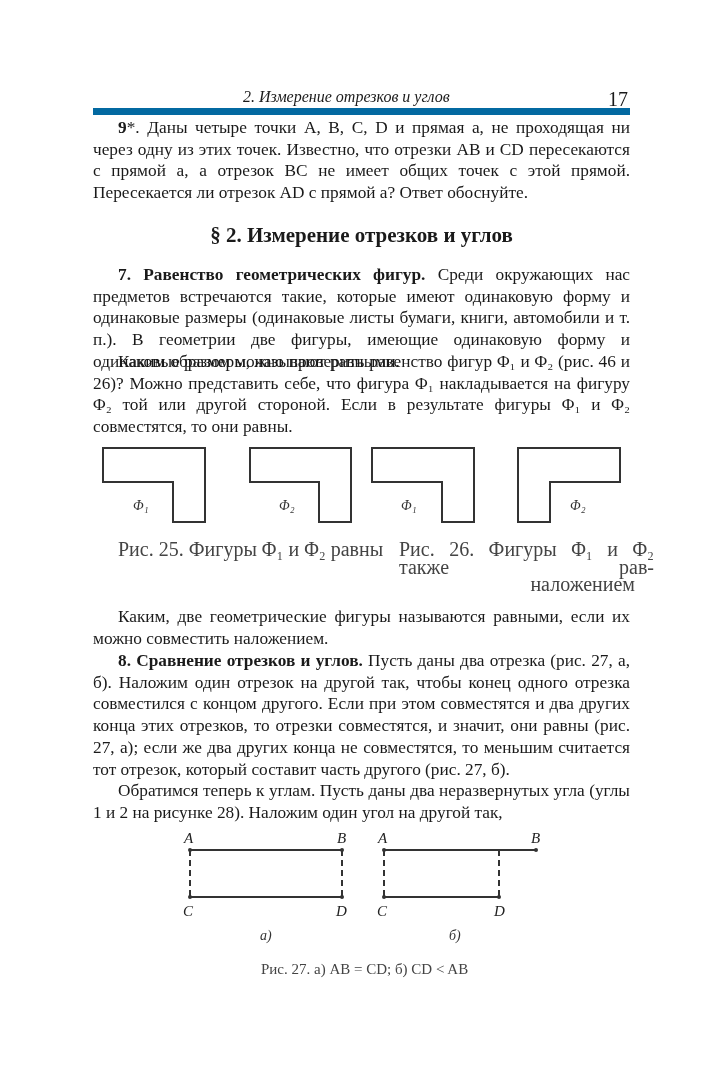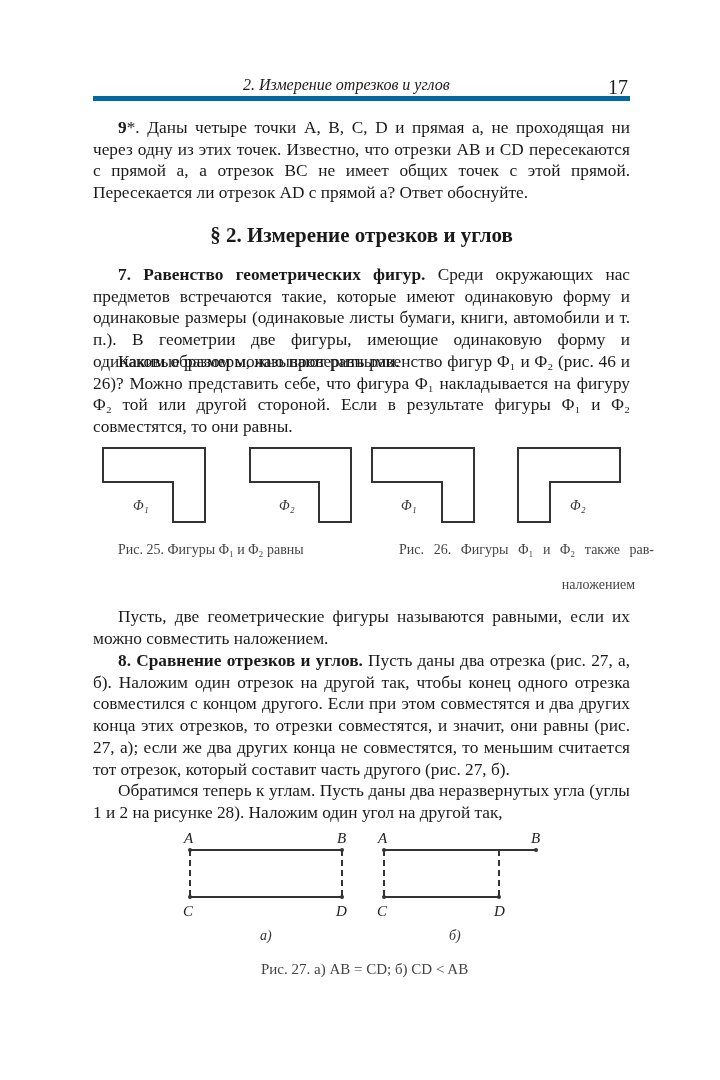--- a/index.html
+++ b/index.html
@@ -1,30 +1,30 @@
 <!DOCTYPE html>
 <html><head>
 <meta charset="utf-8">
 <style>
   html, body { margin: 0; padding: 0; background: #ffffff; }
   body { width: 720px; height: 1080px; position: relative; overflow: hidden;
          font-family: "DejaVu Serif", "Liberation Serif", serif; color: #1a1a1a; }
   .page { position: absolute; left: 93px; top: 0; width: 537px; }
-  .runhead { position: absolute; top: 76px; left: 0; width: 537px; height: 20px;
-             border-bottom: 5px solid #0369a1; font-size: 14.5px; }
+  .runhead { position: absolute; top: 88px; left: 0; width: 537px; height: 20px;
+             border-bottom: 7px solid #0369a1; font-size: 14.5px; }
   .runhead .title { position: absolute; left: 150px; top: 0; font-style: italic; font-family: "Liberation Serif", serif; font-size: 16px; }
   .runhead .num { position: absolute; right: 2px; top: 0; font-family: "Liberation Serif", serif; font-size: 20px; }
   .para { position: absolute; left: 0; width: 537px; font-family: "Liberation Serif", serif;
           font-size: 17.3px; line-height: 21.7px; text-align: justify; }
   .para .ind { display: inline-block; width: 25px; }
   .bold { font-weight: bold; }
   .it { }
   .heading { position: absolute; top: 223px; left: 0; width: 537px; text-align: center;
              font-family: "Liberation Serif", serif; font-weight: bold; font-size: 21px; }
-  .caption { position: absolute; font-family: "Liberation Serif", serif; font-size: 14px; color: #444;
+  .caption { position: absolute; font-family: "Liberation Serif", serif; font-size: 20px; color: #444;
              line-height: 17.5px; }
   svg { position: absolute; left: 0; top: 0; }
   .fig-label { font-family: "Liberation Serif", serif; font-style: italic; font-size: 14px; fill: #333; }
   .pt-label { font-family: "Liberation Serif", serif; font-style: italic; font-size: 15px; fill: #222; }
 </style>
 </head>
 <body>
 
 <div class="page">
   <div class="runhead">
@@ -45,21 +45,21 @@
     <span class="ind"></span><span>Каким образом можно проверить равенство фигур Φ₁ и Φ₂ (рис. 46 и 26)? Можно представить себе, что фигура Φ₁ накладывается на фигуру Φ₂ той или другой стороной. Если в результате фигуры Φ₁ и Φ₂ совместятся, то они равны.</span>
   </div>
 
   <div class="caption" style="left:25px; top:541px;">Рис. 25. Фигуры Φ₁ и Φ₂ равны</div>
   <div class="caption" style="left:278px; top:541px; width:255px; text-align:justify; text-align-last:justify;margin-left:28px;">
     <div>Рис. 26. Фигуры Φ₁ и Φ₂ также рав-</div>
   </div>
   <div class="caption" style="left:287px; top:576px; width:255px; text-align:right;">наложением</div>
 
   <div class="para" style="top:606px;">
-    <span class="ind"></span><span>Пусть, </span><span class="it">две геометрические фигуры называются равными, если их можно совместить наложением.</span>
+    <span class="ind"></span><span>Каким, </span><span class="it">две геометрические фигуры называются равными, если их можно совместить наложением.</span>
   </div>
 
   <div class="para" style="top:650px;">
     <span class="ind"></span><span class="bold">8. Сравнение отрезков и углов.</span><span> Пусть даны два отрезка (рис. 27, а, б). Наложим один отрезок на другой так, чтобы конец одного отрезка совместился с концом другого. Если при этом совместятся и два других конца этих отрезков, то отрезки совместятся, и значит, они равны (рис. 27, а); если же два других конца не совместятся, то меньшим считается тот отрезок, который составит часть другого (рис. 27, б).</span>
   </div>
   <div class="para" style="top:780px;">
     <span class="ind"></span><span>Обратимся теперь к углам. Пусть даны два неразвернутых угла (углы 1 и 2 на рисунке 28). Наложим один угол на другой так,</span>
   </div>
 
   <div class="caption" style="left:168px; top:961px; font-size:15px;">Рис. 27. а) AB = CD; б) CD &lt; AB</div>

